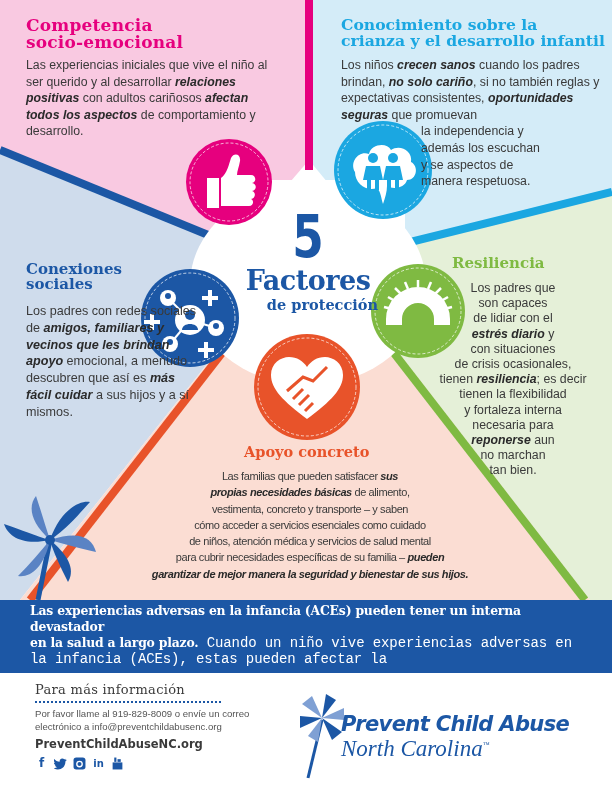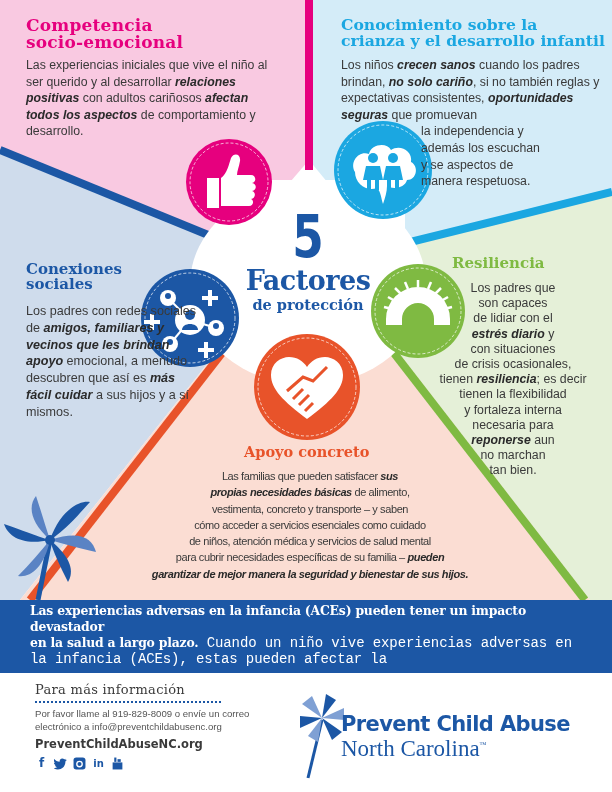--- a/index.html
+++ b/index.html
@@ -23,38 +23,38 @@
   #p-conn { left: 26px; top: 303px; width: 175px; font-size: 12.6px; line-height: 16.8px; }
 
   #t-res { left: 452px; top: 256px; font-size: 15px; color: #7fba42; }
   #p-res { left: 418px; top: 281px; width: 190px; text-align: center; font-size: 12.3px; line-height: 15.2px; }
 
   #t-apoyo { left: 244px; top: 445px; font-size: 14.5px; color: #e8532a; }
   #p-apoyo { left: 100px; top: 468px; width: 420px; text-align: center; font-size: 11px; line-height: 16.3px; letter-spacing: -0.4px; }
 
   .hub-five { position: absolute; left: 268px; top: 208px; width: 80px; text-align: center; font-family: "DejaVu Sans", sans-serif; font-weight: bold; font-size: 58px; line-height: 58px; color: #1c57a5; transform: scaleX(0.78); }
   .hub-factores { position: absolute; left: 238px; top: 265px; width: 140px; text-align: center; font-family: "DejaVu Serif", serif; font-weight: bold; font-size: 27px; color: #1c57a5; letter-spacing: -0.5px; }
-  .hub-de { position: absolute; left: 238px; top: 296px; width: 140px; text-align: center; font-family: "DejaVu Serif", serif; font-weight: bold; font-size: 14.5px; color: #1c57a5; }
+  .hub-de { position: absolute; left: 238px; top: 296px; width: 140px; text-align: right; font-family: "DejaVu Serif", serif; font-weight: bold; font-size: 14.5px; color: #1c57a5; }
 
   .banner { position: absolute; left: 0; top: 600px; width: 612px; height: 70px; background: #1c57a5; padding: 3px 18px 0 30px; color: #ffffff; }
   .banner-head { font-family: "DejaVu Serif", serif; font-weight: bold; font-size: 12.4px; line-height: 16px; letter-spacing: -0.2px; }
   .banner-body { font-family: Liberation Mono, monospace; font-weight: normal; font-size: 14px; line-height: 16px; letter-spacing: -0.1px; }
   .banner-line1 { display: block; }
   .banner-rest { font-family: "Liberation Sans", sans-serif; font-size: 8.7px; line-height: 15px; }
 
   .footer-rule { position: absolute; left: 0; top: 670px; width: 612px; height: 3px; background: #1c57a5; }
 
   .info-title { position: absolute; left: 35px; top: 682px; font-family: "DejaVu Serif", serif; font-size: 13px; color: #3a3a3a; letter-spacing: 0.3px; }
   .dotted { position: absolute; left: 35px; top: 701px; width: 186px; border-top: 2px dotted #1c57a5; }
   .info-text { position: absolute; left: 35px; top: 707px; width: 220px; font-family: "Liberation Sans", sans-serif; font-size: 9.6px; line-height: 13px; color: #555; }
   .info-site { position: absolute; left: 35px; top: 737px; font-family: "DejaVu Sans", sans-serif; font-weight: bold; font-size: 11.5px; color: #3a3a3a; }
   .social-row { position: absolute; left: 35px; top: 757px; display: flex; gap: 6px; align-items: center; }
   .social { width: 13px; height: 13px; color: #1c57a5; font-family: "DejaVu Sans", sans-serif; font-weight: bold; font-size: 12px; line-height: 13px; text-align: center; }
 
-  .logo { position: absolute; left: 296px; top: 690px; width: 310px; height: 90px; }
+  .logo { position: absolute; left: 296px; top: 690px; width: 310px; height: 90px; font-style: italic; }
   .logo-l1 { position: absolute; left: 45px; top: 22px; font-family: "DejaVu Sans", sans-serif; font-weight: bold; font-size: 21px; color: #1c57a5; letter-spacing: -0.6px; white-space: nowrap; }
   .logo-l2 { position: absolute; left: 45px; top: 46px; font-family: "Liberation Serif", serif; font-size: 23px; color: #1c57a5; white-space: nowrap; }
   .logo-tm { font-size: 7px; vertical-align: super; }
 
   .icon-circ { position: absolute; }
 </style>
 </head>
 <body>
 
 <svg class="bgsvg" viewBox="0 0 612 600">
@@ -208,21 +208,21 @@
     <div><b>propias necesidades básicas</b> de alimento,</div>
     <div>vestimenta, concreto y transporte – y saben</div>
     <div>cómo acceder a servicios esenciales como cuidado</div>
     <div>de niños, atención médica y servicios de salud mental</div>
     <div>para cubrir necesidades específicas de su familia – <b>pueden</b></div>
     <div><b>garantizar de mejor manera la seguridad y bienestar de sus hijos.</b></div>
   </div>
 
 <div class="banner">
   <div class="banner-head">
-    <span class="banner-line1">Las experiencias adversas en la infancia (ACEs) pueden tener un impacto devastador</span>
+    <span class="banner-line1">Las experiencias adversas en la infancia (ACEs) pueden tener un interna devastador</span>
     <span>en la salud a largo plazo.</span><span class="banner-body"> Cuando un niño vive experiencias adversas en la infancia (ACEs), estas pueden afectar la</span>
   </div>
   <div class="banner-rest">salud física y mental durante toda la vida.  Es por esto que sabemos la importancia de fomentar los factores de protección en los padres, las comunidades y los negocios.</div>
 </div>
 
 <div class="footer-rule"></div>
 
 <div class="info-title">Para más información</div>
 <div class="dotted"></div>
 <div class="info-text">Por favor llame al 919-829-8009 o envíe un correo electrónico a info@preventchildabusenc.org</div>

